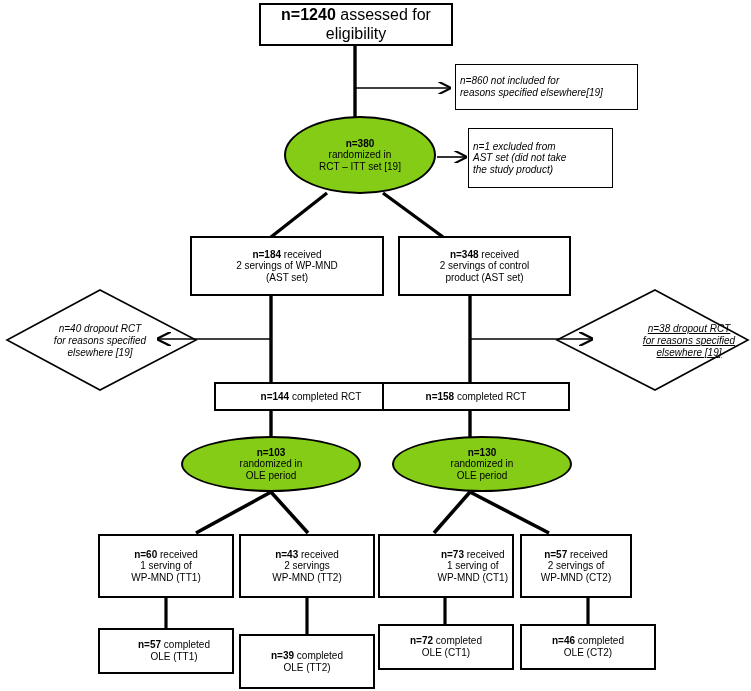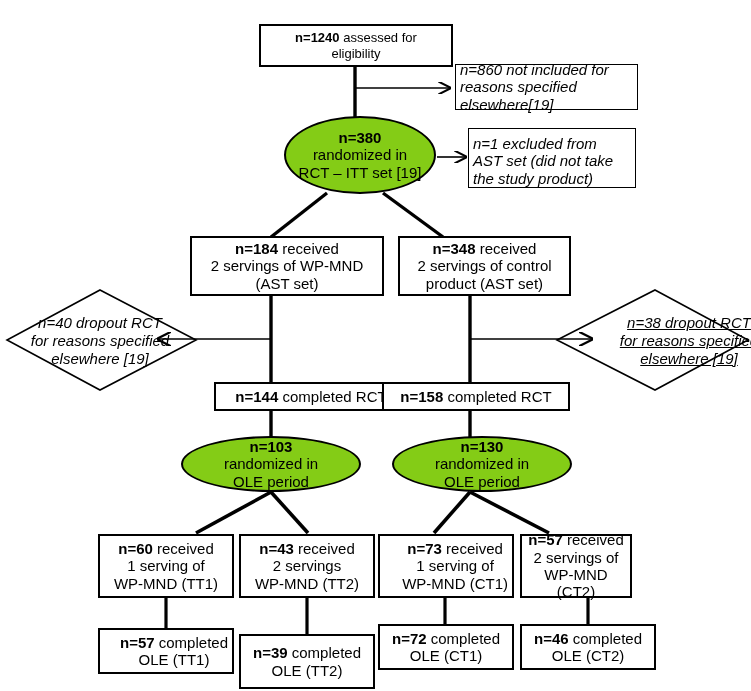--- a/index.html
+++ b/index.html
@@ -47,22 +47,22 @@
   .ellipse {
     border: 2px solid #000000;
     border-radius: 50%;
     background: #84cc16;
   }
   .txt {
     display: block;
     padding: 0 4px;
     white-space: pre-line;
   }
-  .t14 { font-size: 13px; margin-top: 21px; }
-  .t135 { font-size: 15px; }
+  .t14 { font-size: 16px; }
+  .t135 { font-size: 10px; }
   .ital { font-style: italic; }
   .diamond-label {
     position: absolute;
     display: flex;
     align-items: center;
     justify-content: center;
     text-align: center;
     font-style: italic;
     color: #000;
     line-height: 1.18;
@@ -127,21 +127,21 @@
 
   <div class="node box-thin t135 ital" style="left:455px; top:64px; width:183px; height:46px; justify-content:flex-start; text-align:left;">
     <span class="txt">n=860 not included for
 reasons specified elsewhere[19]</span>
   </div>
 
   <div class="node ellipse t135" style="left:284px; top:116px; width:152px; height:78px;">
     <span class="txt"><b>n=380</b><br><span>randomized in</span><br><span>RCT – ITT set [19]</span></span>
   </div>
 
-  <div class="node box-thin t135 ital" style="left:468px; top:128px; width:168px; height:60px; justify-content:flex-start; text-align:left;align-items:flex-end;">
+  <div class="node box-thin t135 ital" style="left:468px; top:128px; width:145px; height:60px; justify-content:flex-start; text-align:left;">
     <span class="txt">n=1 excluded from
 AST set (did not take
 the study product)</span>
   </div>
 
   <div class="node box t135" style="left:174px; top:236px; width:194px; height:60px;margin-left:16px;">
     <span class="txt"><b>n=184</b><span> received</span><br><span>2 servings of WP-MND</span><br><span>(AST set)</span></span>
   </div>
 
   <div class="node box t135" style="left:398px; top:236px; width:173px; height:60px;">

